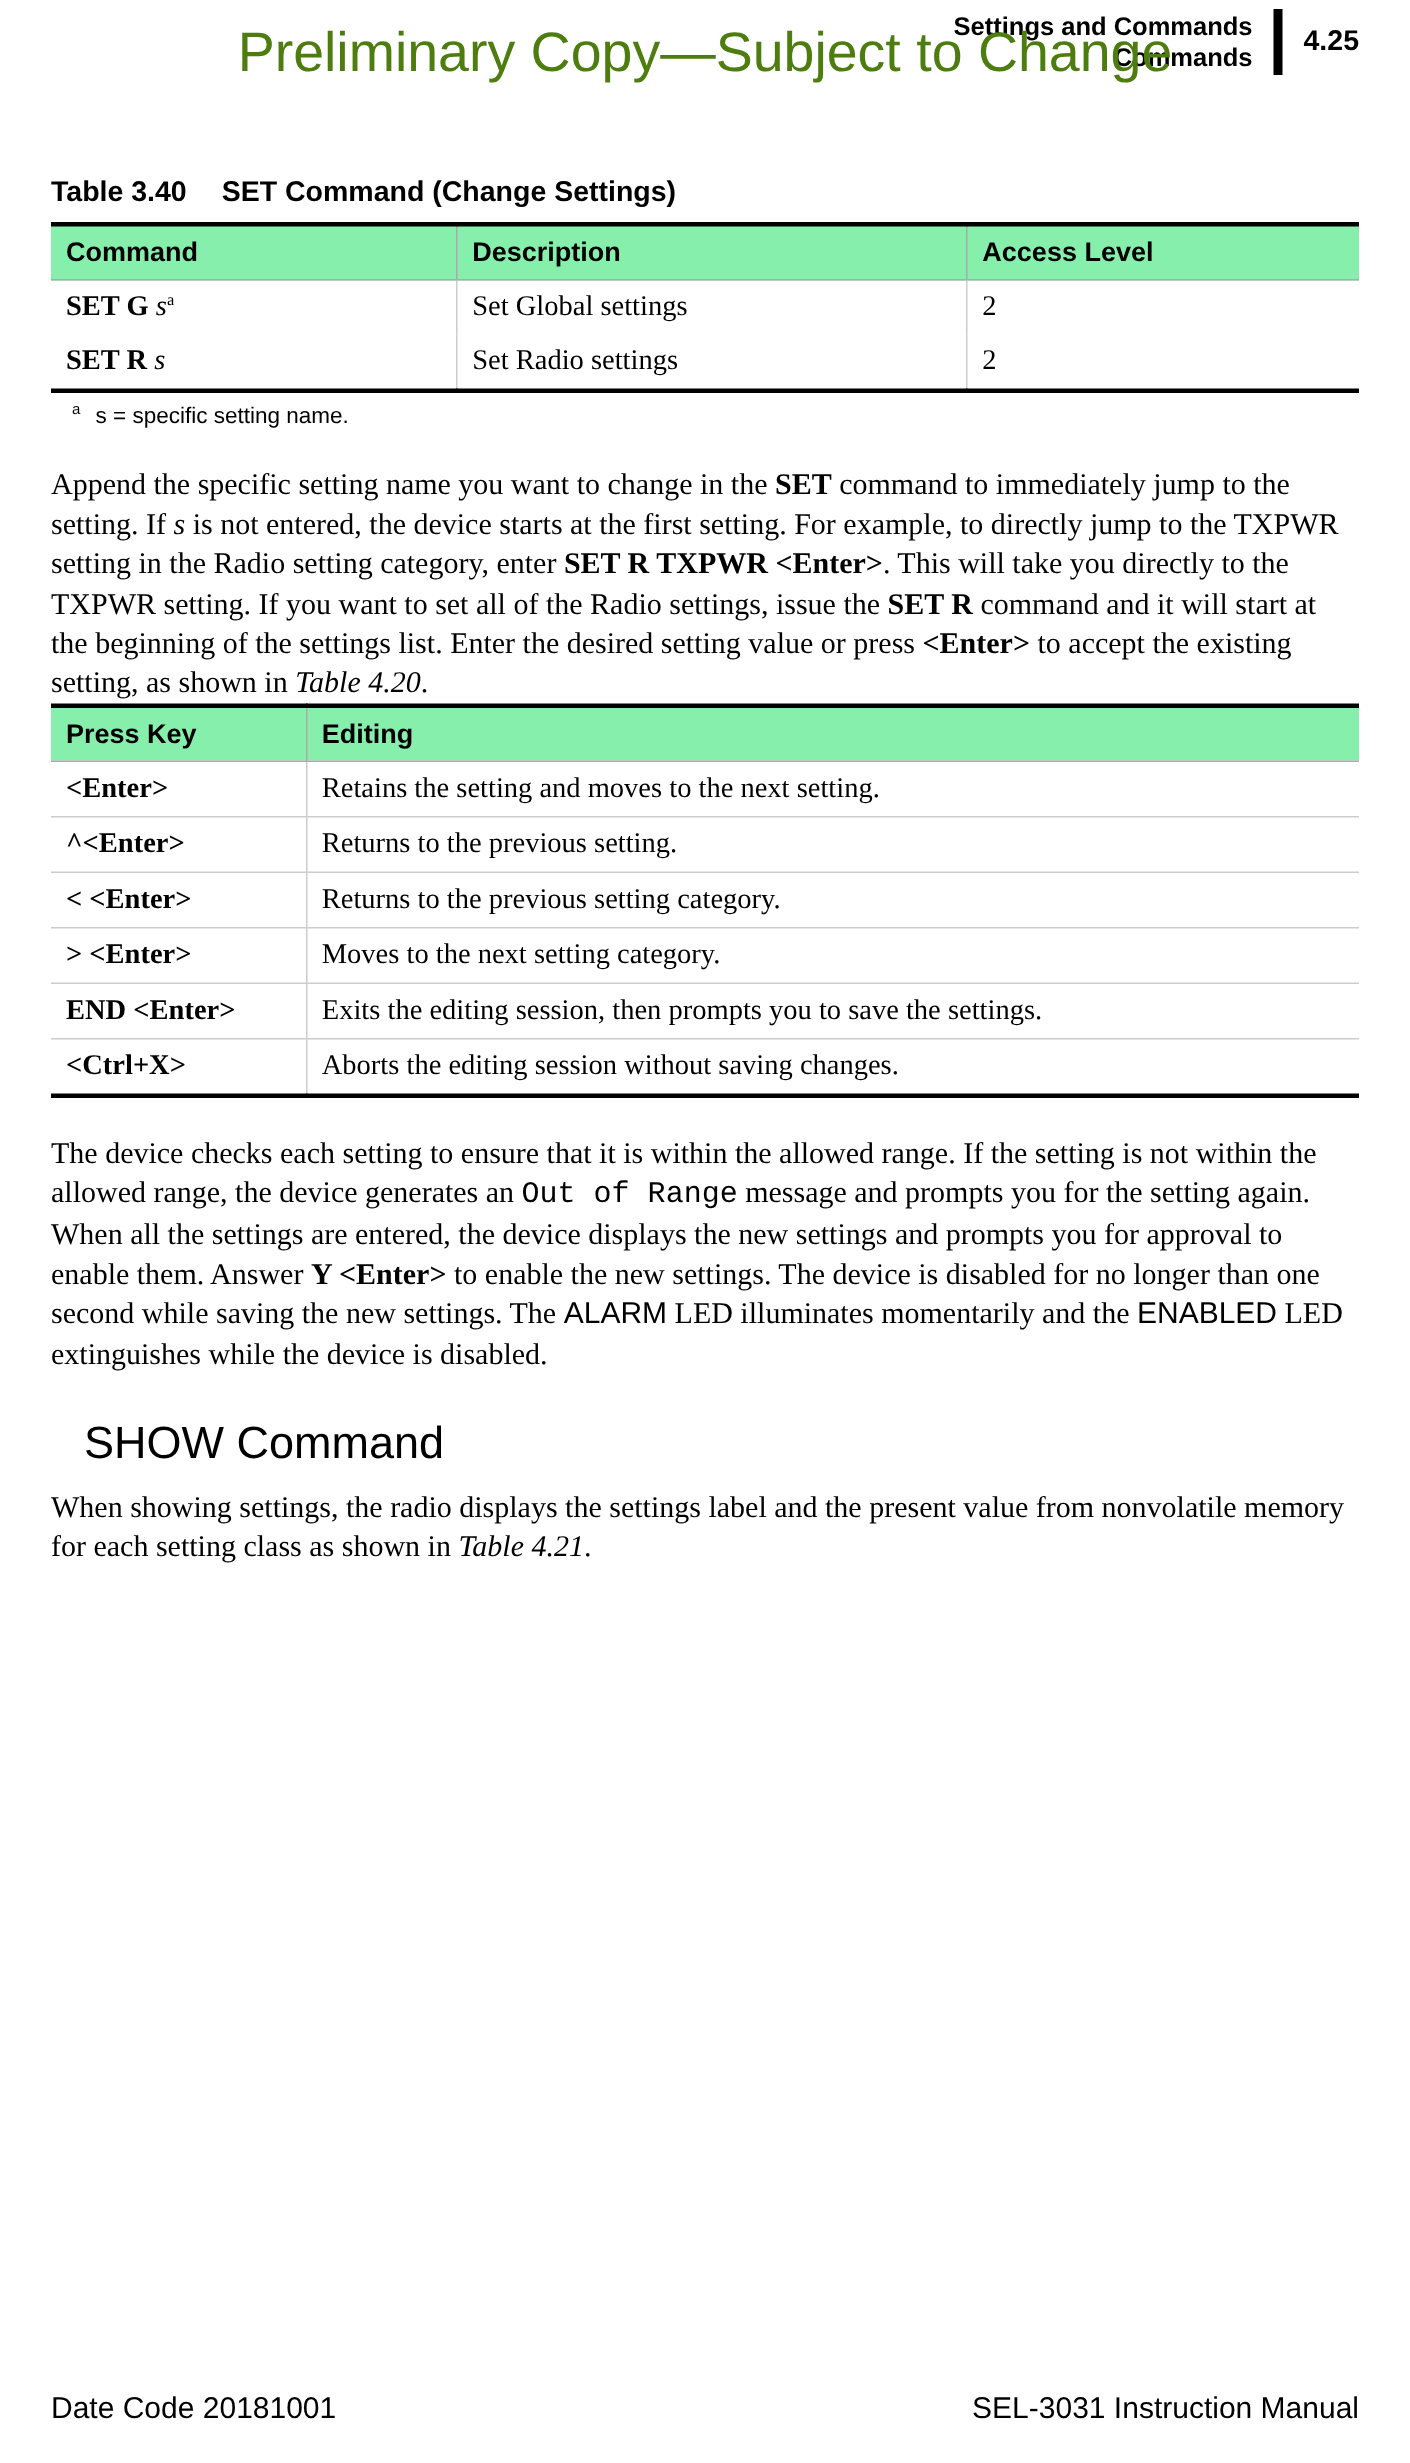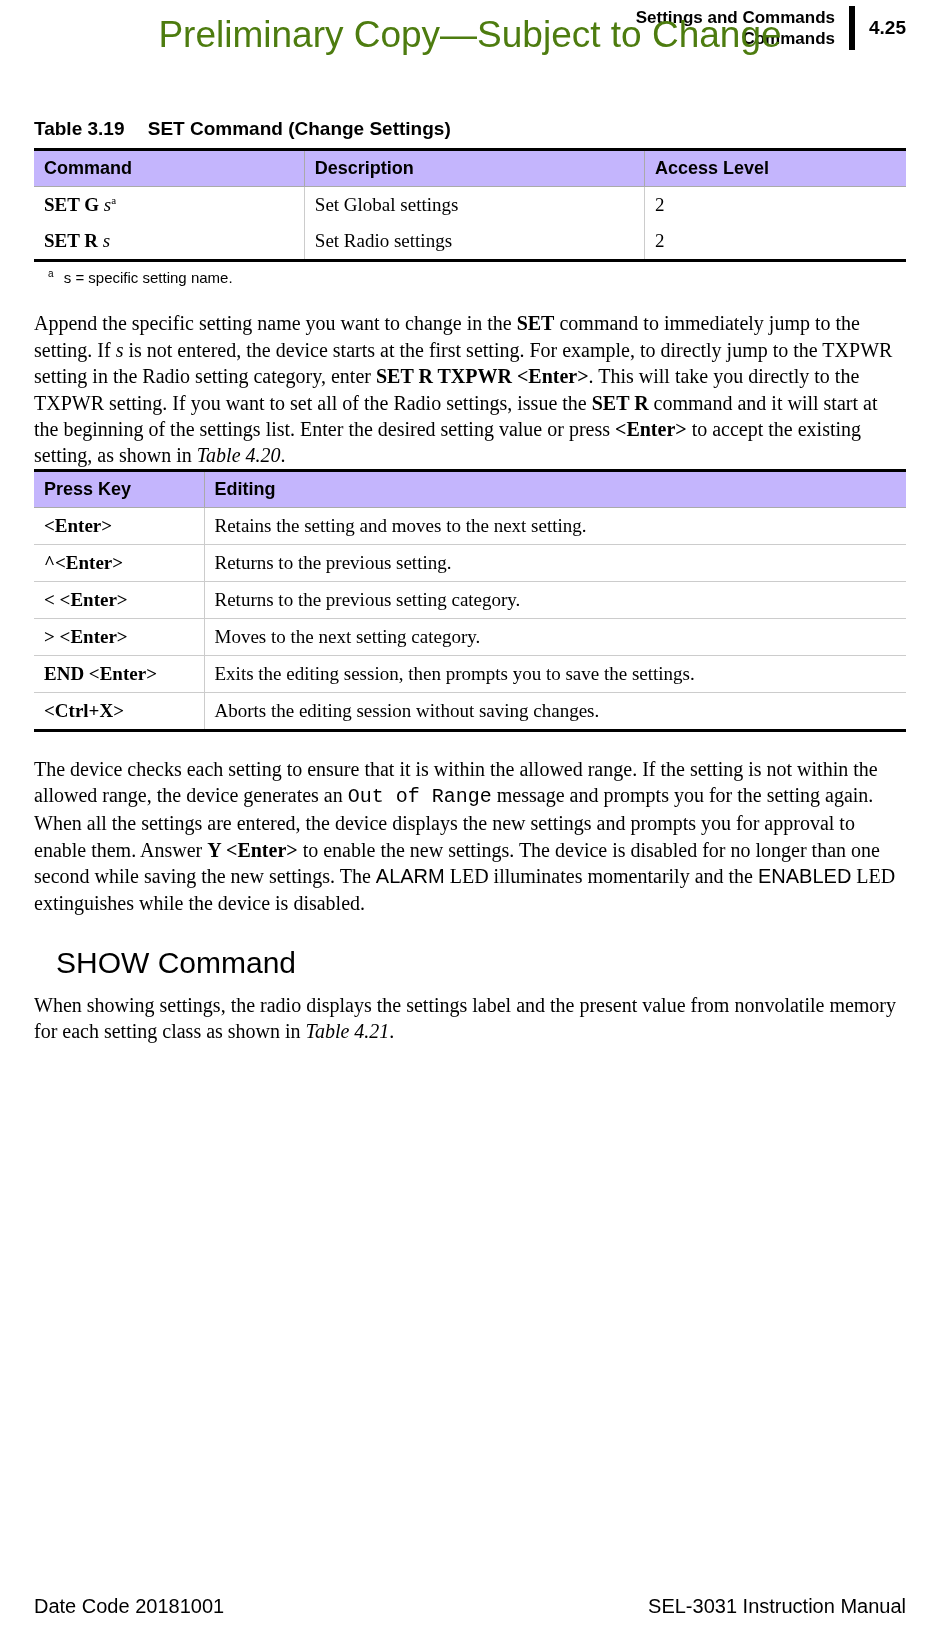--- a/index.html
+++ b/index.html
@@ -72,21 +72,21 @@
     width: 100%;
     border-collapse: collapse;
     border-top: 3px solid #000;
     border-bottom: 3px solid #000;
   }
   th {
     font-family: Arial, Helvetica, sans-serif;
     font-weight: bold;
     font-size: 18px;
     text-align: left;
-    background: #c4b5fd;
+    background: #86efac;
     padding: 7px 10px;
     border-bottom: 1px solid #aaa;
   }
   td {
     padding: 7px 10px;
     font-family: Georgia, 'Times New Roman', serif;
     font-size: 19px;
     border-right: 1px solid #ccc;
     vertical-align: top;
   }
@@ -146,21 +146,21 @@
     <span class="l1">Settings and Commands</span>
     <span class="l2">Commands</span>
   </div>
   <div class="header-bar"></div>
   <div class="page-num">4.25</div>
 </div>
 
 <div class="content">
 
   <div class="table-title">
-    <span class="num">Table 3.19</span>
+    <span class="num">Table 3.40</span>
     <span>SET Command (Change Settings)</span>
   </div>
 
   <table class="t419">
     <thead>
       <tr>
         <th style="width:31%">Command</th>
         <th style="width:39%">Description</th>
         <th>Access Level</th>
       </tr>

